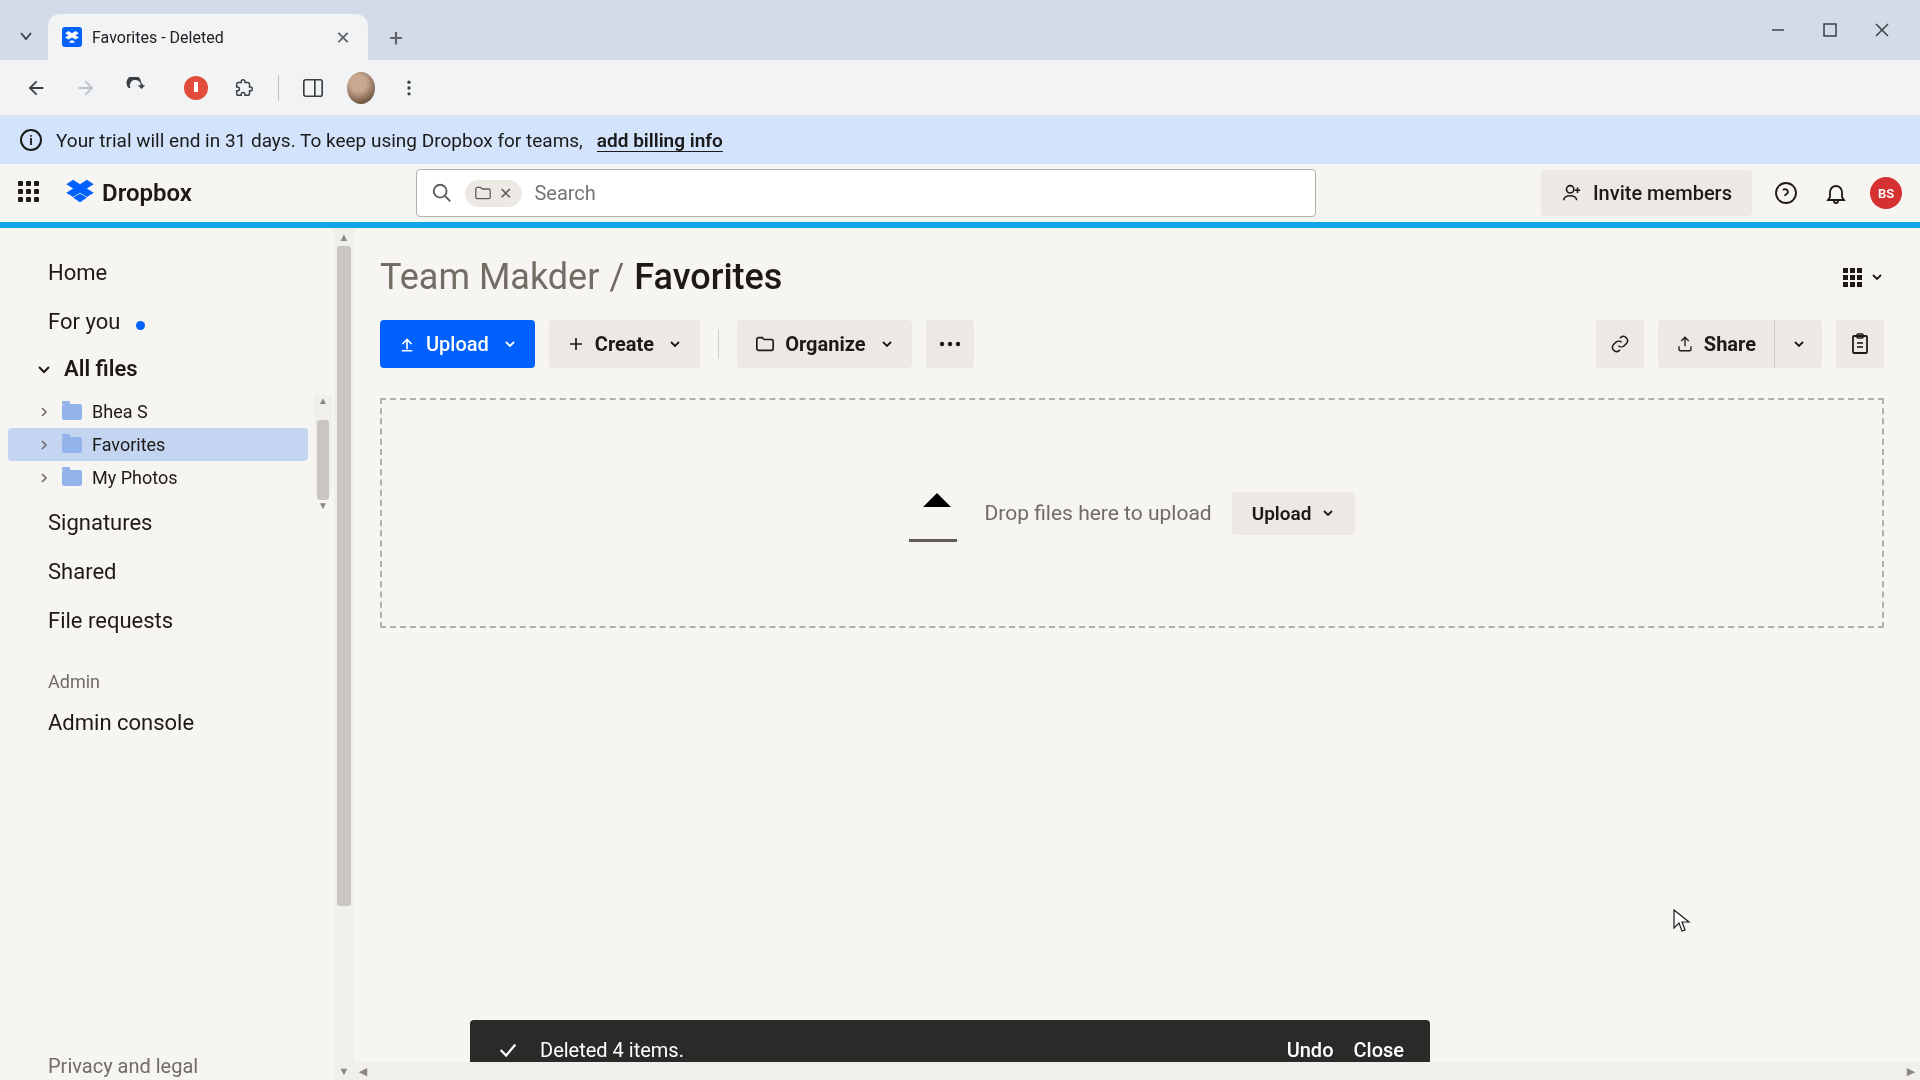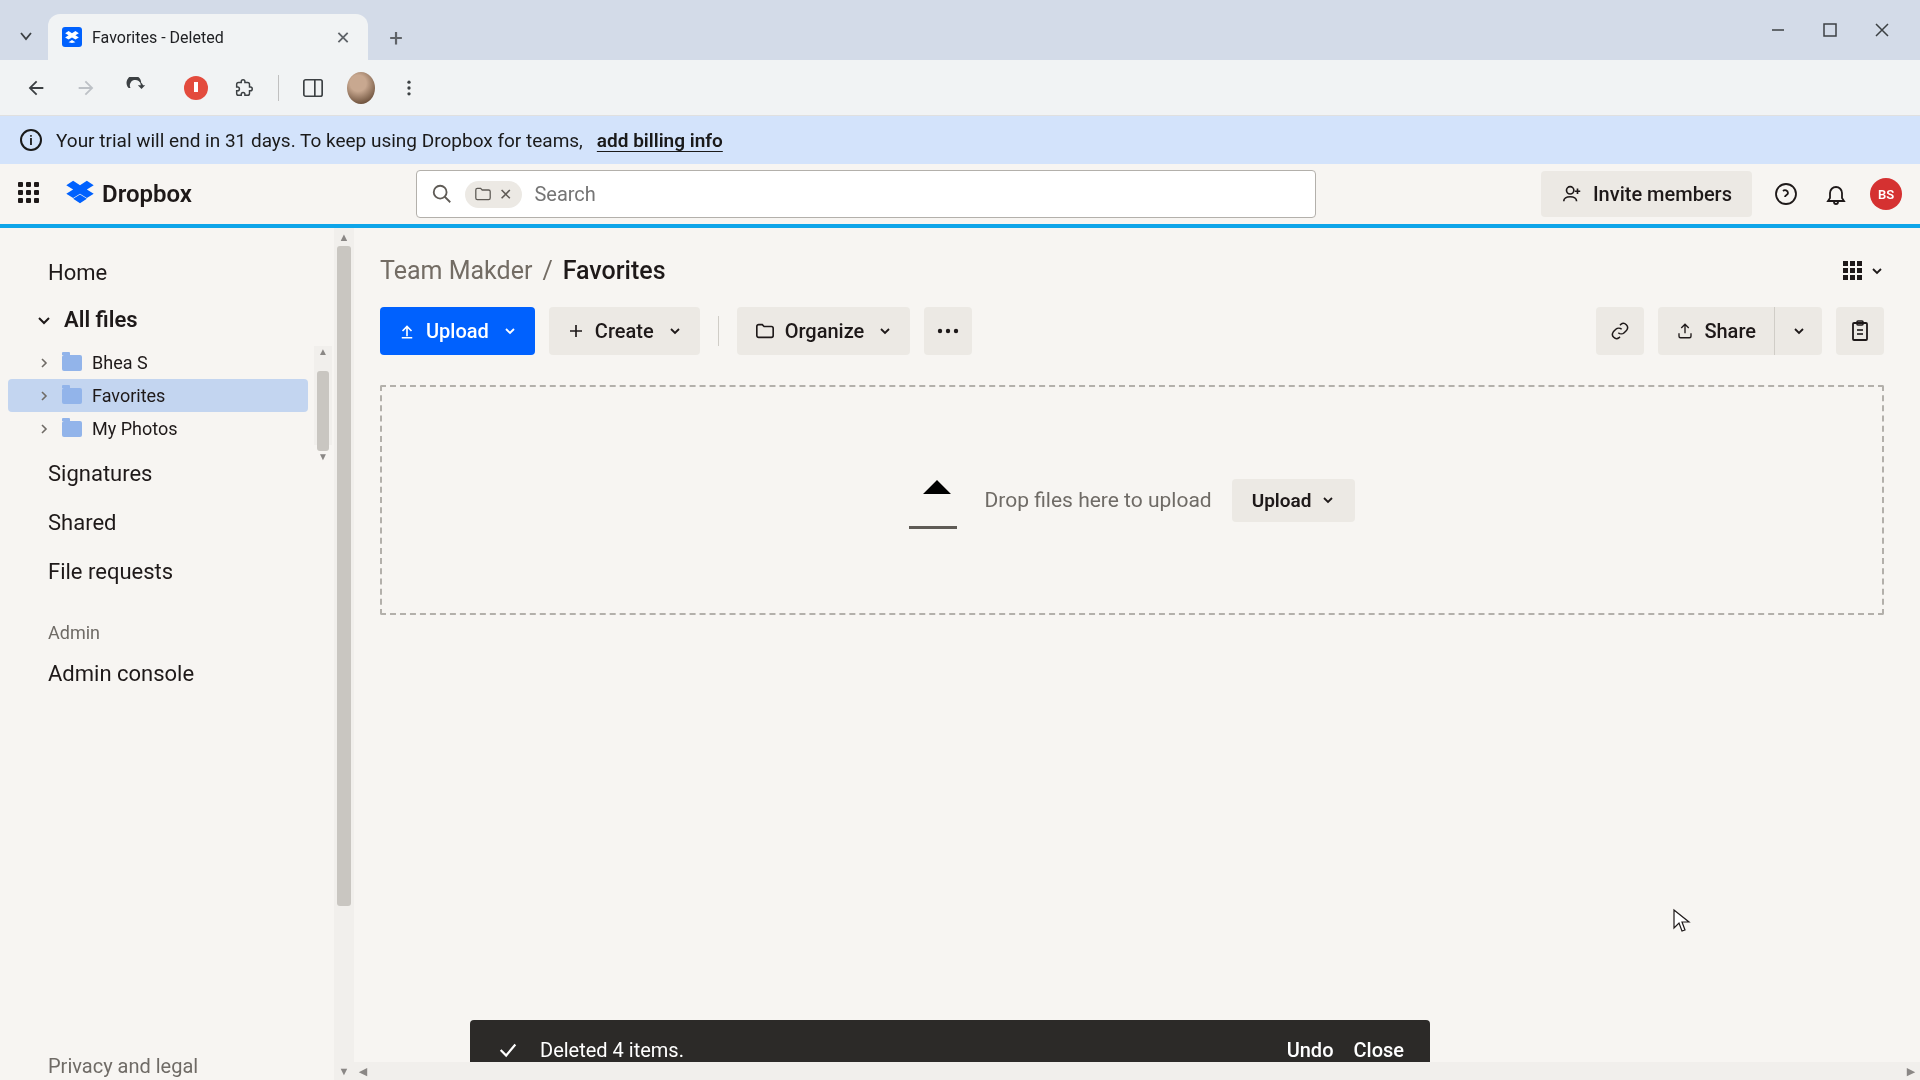--- a/index.html
+++ b/index.html
@@ -31,21 +31,21 @@
 .ext-red::after { content: ""; position: absolute; top: 6px; left: 10px; width: 4px; height: 10px; background: #fff; }
 .ext-sep { width: 1px; height: 26px; background: #c0c0c0; }
 .profile-pic { width: 32px; height: 32px; border-radius: 50%; background: radial-gradient(circle at 40% 35%, #c8a890 30%, #6b4f3a 80%); }
 
 
 .app { position: absolute; top: 116px; left: 0; right: 0; bottom: 0; background: #f7f5f2; display: flex; flex-direction: column; }
 .banner { height: 48px; background: #d3e3fb; display: flex; align-items: center; padding: 0 20px; gap: 14px; color: #1a1a1a; font-size: 19px; }
 .banner-info-icon { width: 22px; height: 22px; border: 2px solid #1a1a1a; border-radius: 50%; display: flex; align-items: center; justify-content: center; font-size: 13px; font-weight: bold; }
 .banner-link { font-weight: 600; text-decoration: underline; text-underline-offset: 4px; }
 
-.app-header { height: 64px; background: #f7f5f2; display: flex; align-items: center; padding: 0 18px; gap: 24px; border-bottom: 4px solid #0ea5e9; }
+.app-header { height: 64px; background: #f7f5f2; display: flex; align-items: center; padding: 0 18px; gap: 24px; border-bottom: 6px solid #0ea5e9; }
 .apps-grid { width: 24px; height: 24px; display: grid; grid-template-columns: repeat(3, 5px); grid-template-rows: repeat(3, 5px); gap: 3px; }
 .apps-grid span { background: #1e1919; border-radius: 1px; }
 .brand { display: flex; align-items: center; gap: 8px; }
 .brand-logo svg { width: 28px; height: 24px; fill: #0061fe; }
 .brand-name { font-size: 24px; font-weight: 600; color: #1e1919; }
 .search-box { flex: 0 0 900px; height: 48px; border: 1px solid #b3b0ab; background: #fff; border-radius: 4px; display: flex; align-items: center; padding: 0 14px; gap: 12px; margin-left: 200px; }
 .search-chip { display: flex; align-items: center; gap: 8px; background: #ece9e4; border-radius: 16px; padding: 4px 10px; }
 .search-chip-x { font-size: 16px; color: #5f5b56; }
 .search-input { flex: 1; border: none; outline: none; font-size: 20px; color: #7f1d1d; background: transparent; }
 .header-right { margin-left: auto; display: flex; align-items: center; gap: 18px; }
@@ -71,32 +71,32 @@
 .folder-icon { width: 20px; height: 16px; background: #92b4ea; border-radius: 2px; position: relative; }
 .folder-icon::before { content: ""; position: absolute; top: -3px; left: 0; width: 8px; height: 3px; background: #92b4ea; border-radius: 1px 1px 0 0; }
 .tree-scroll { position: absolute; right: -24px; top: 0; bottom: 0; width: 18px; background: #f1efec; display: flex; flex-direction: column; }
 .tree-scroll-thumb { margin: 14px 3px 0; flex: 0 0 80px; background: #c9c6c1; border-radius: 3px; }
 .tree-scroll-arr { height: 14px; display: flex; align-items: center; justify-content: center; color: #8a8785; font-size: 10px; }
 .nav-section-label { padding: 26px 20px 6px 48px; font-size: 18px; color: #6f6b66; }
 .sidebar-footer { position: absolute; bottom: 2px; left: 48px; font-size: 20px; color: #6f6b66; }
 
 .main { flex: 1; background: #f7f5f2; padding: 28px 36px 0 26px; position: relative; display: flex; flex-direction: column; }
 .breadcrumb-row { display: flex; align-items: center; justify-content: space-between; }
-.breadcrumb { font-size: 25px; display: flex; align-items: center; gap: 10px; text-align: center; }
+.breadcrumb { font-size: 36px; display: flex; align-items: center; gap: 10px; text-align: center; }
 .bc-parent { color: #736c64; font-weight: 400; }
 .bc-sep { color: #736c64; }
 .bc-current { color: #1e1919; font-weight: 500; }
 .view-switch { display: flex; align-items: center; gap: 8px; color: #1e1919; }
 .grid-icon { display: grid; grid-template-columns: repeat(3, 5px); grid-template-rows: repeat(3, 5px); gap: 2px; }
 .grid-icon span { background: #1e1919; }
 
 .action-bar { display: flex; align-items: center; gap: 14px; margin-top: 22px; }
 .btn { height: 48px; border-radius: 4px; display: flex; align-items: center; padding: 0 18px; gap: 10px; font-size: 20px; font-weight: 500; }
 .btn-primary { background: #0061fe; color: #fff; }
-.btn-secondary { background: #ece9e4; color: #1e1919; }
+.btn-secondary { background: #ece9e4; color: #1e1919; font-weight: bold; }
 .btn-icon-only { width: 48px; padding: 0; justify-content: center; }
 .btn-chev { margin-left: 4px; }
 .action-sep { width: 1px; height: 30px; background: #d0cdc7; margin: 0 4px; }
 .action-right { margin-left: auto; display: flex; align-items: center; gap: 14px; }
 .share-group { display: flex; }
 .share-group .btn { border-radius: 4px 0 0 4px; }
 .share-group .btn-split { border-radius: 0 4px 4px 0; border-left: 1px solid #d0cdc7; }
 
 .dropzone { margin-top: 30px; border: 2px dashed #b3b0ab; border-radius: 2px; height: 230px; display: flex; flex-direction: row; align-items: center; justify-content: center; gap: 20px; }
 .dz-line { width: 48px; height: 3px; background: #5f5b56; }
@@ -264,20 +264,23 @@
           <span>BS</span>
         </div>
     </div>
   </div>
 
   <div class="app-body">
 
     <div class="sidebar">
       <div class="sidebar-content">
         <div class="nav-item">Home</div>
+        <div class="nav-item foru">
+            <span>For you</span>
+          </div>
         <div class="nav-item-tree">
           <div class="tree-chev">
               <svg width="16" height="16" viewBox="0 0 16 16">
                 <path d="M3 6l5 5 5-5" fill="none" stroke="#1e1919" stroke-width="2"></path>
               </svg>
             </div>
           <span>All files</span>
         </div>
         <div class="tree-box">
           <div class="tree-row">

